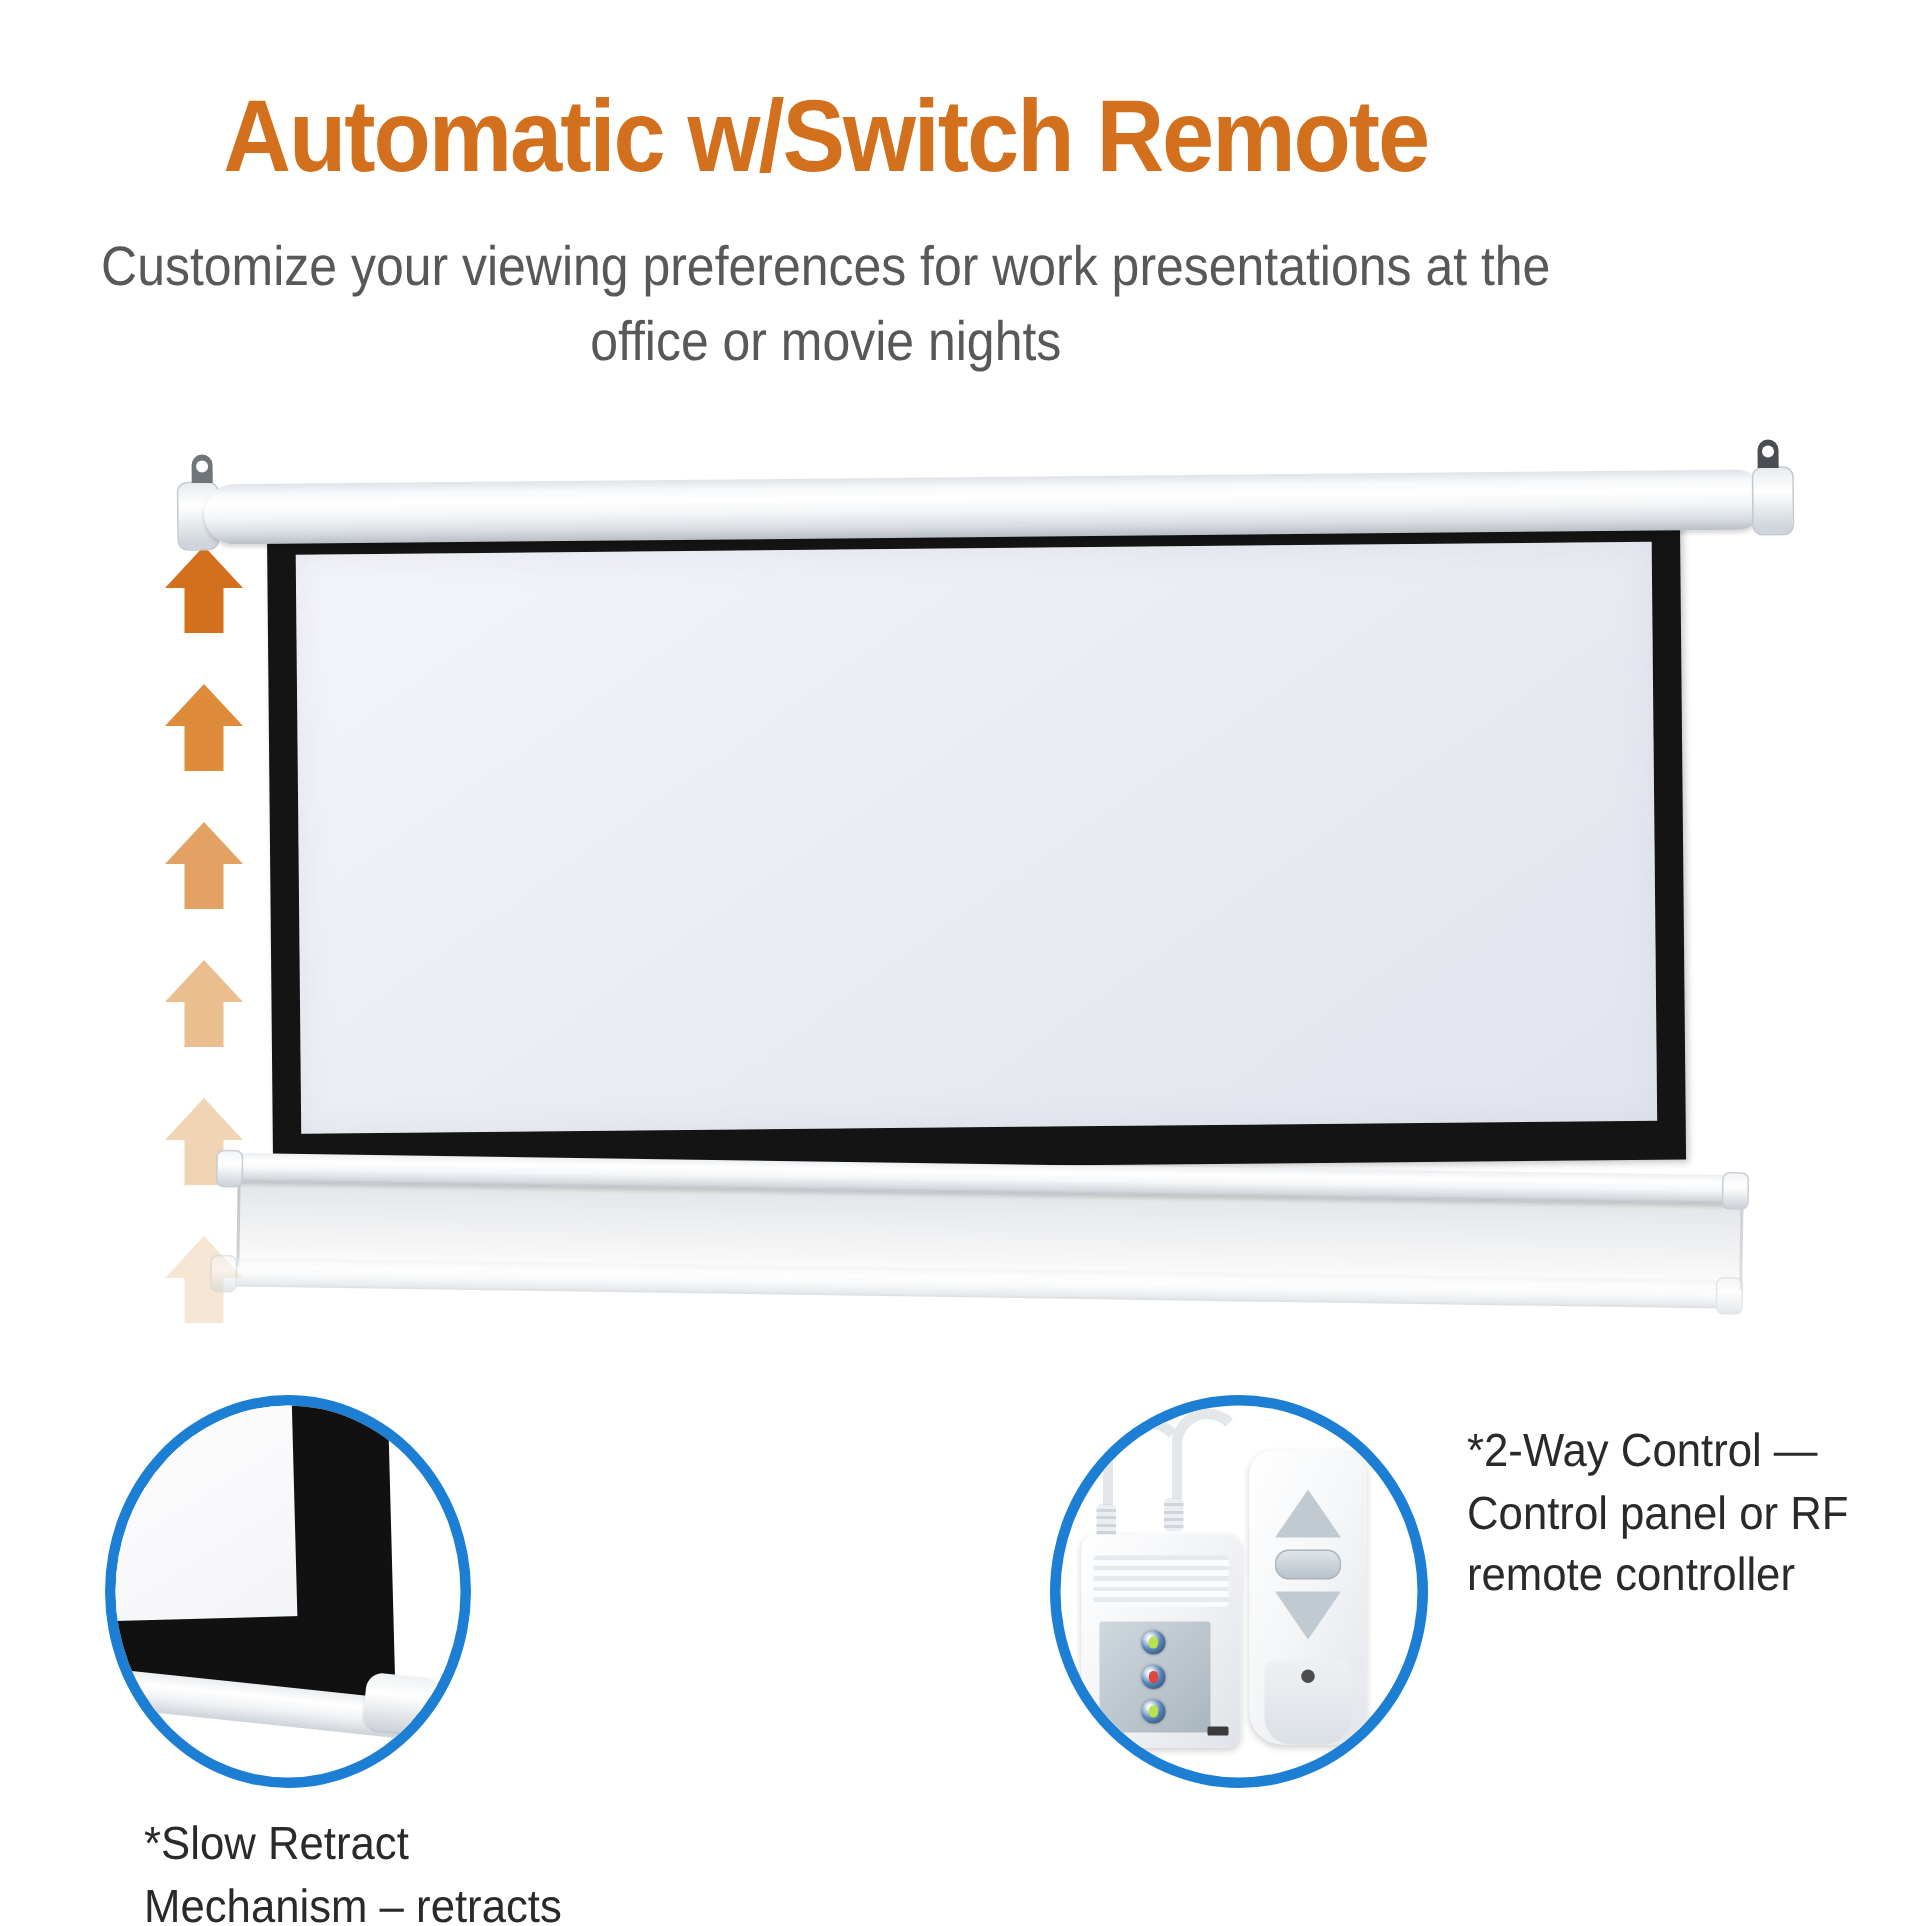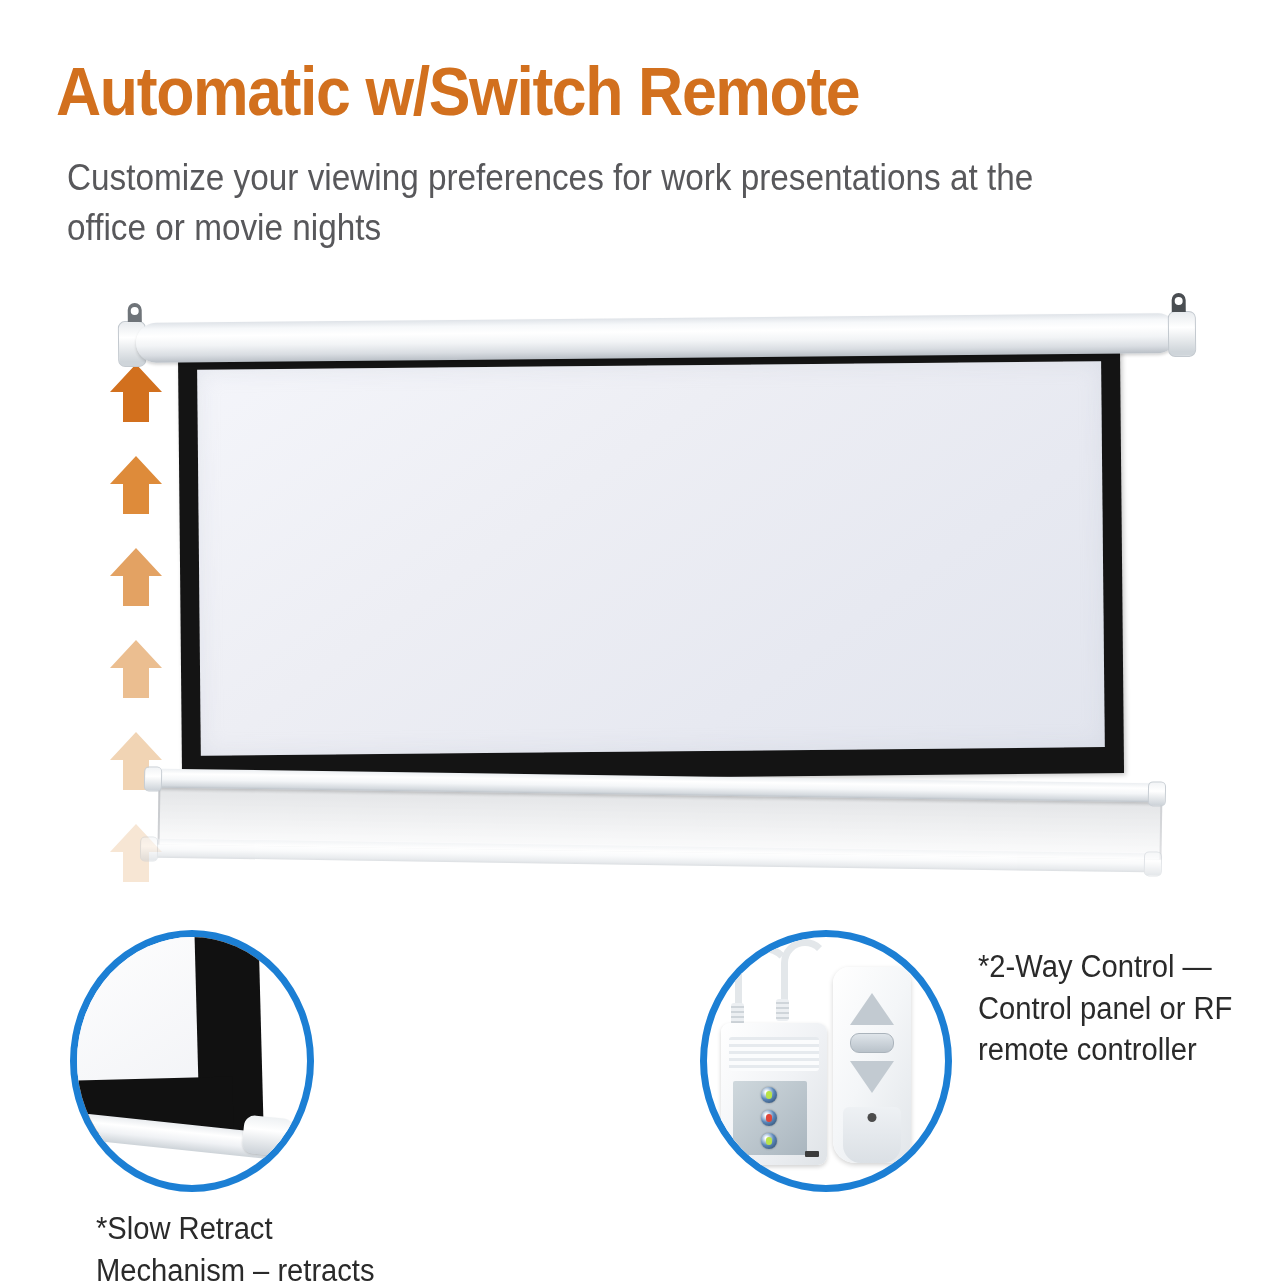--- a/index.html
+++ b/index.html
@@ -18,23 +18,23 @@
   .page {
     position: absolute;
     inset: 0;
     background: #ffffff;
   }
 
   
   .header {
     position: absolute;
     top: 56px;
-    left: 12px;
+    left: 0;
     width: 1101px;
-    text-align: left;
+    text-align: center;
   }
   .headline {
     font-size: 68px;
     font-weight: bold;
     color: #D2701E;
     letter-spacing: -1.5px;
     line-height: 1.05;
     transform: scaleX(0.92);
     transform-origin: center;
     white-space: nowrap;

